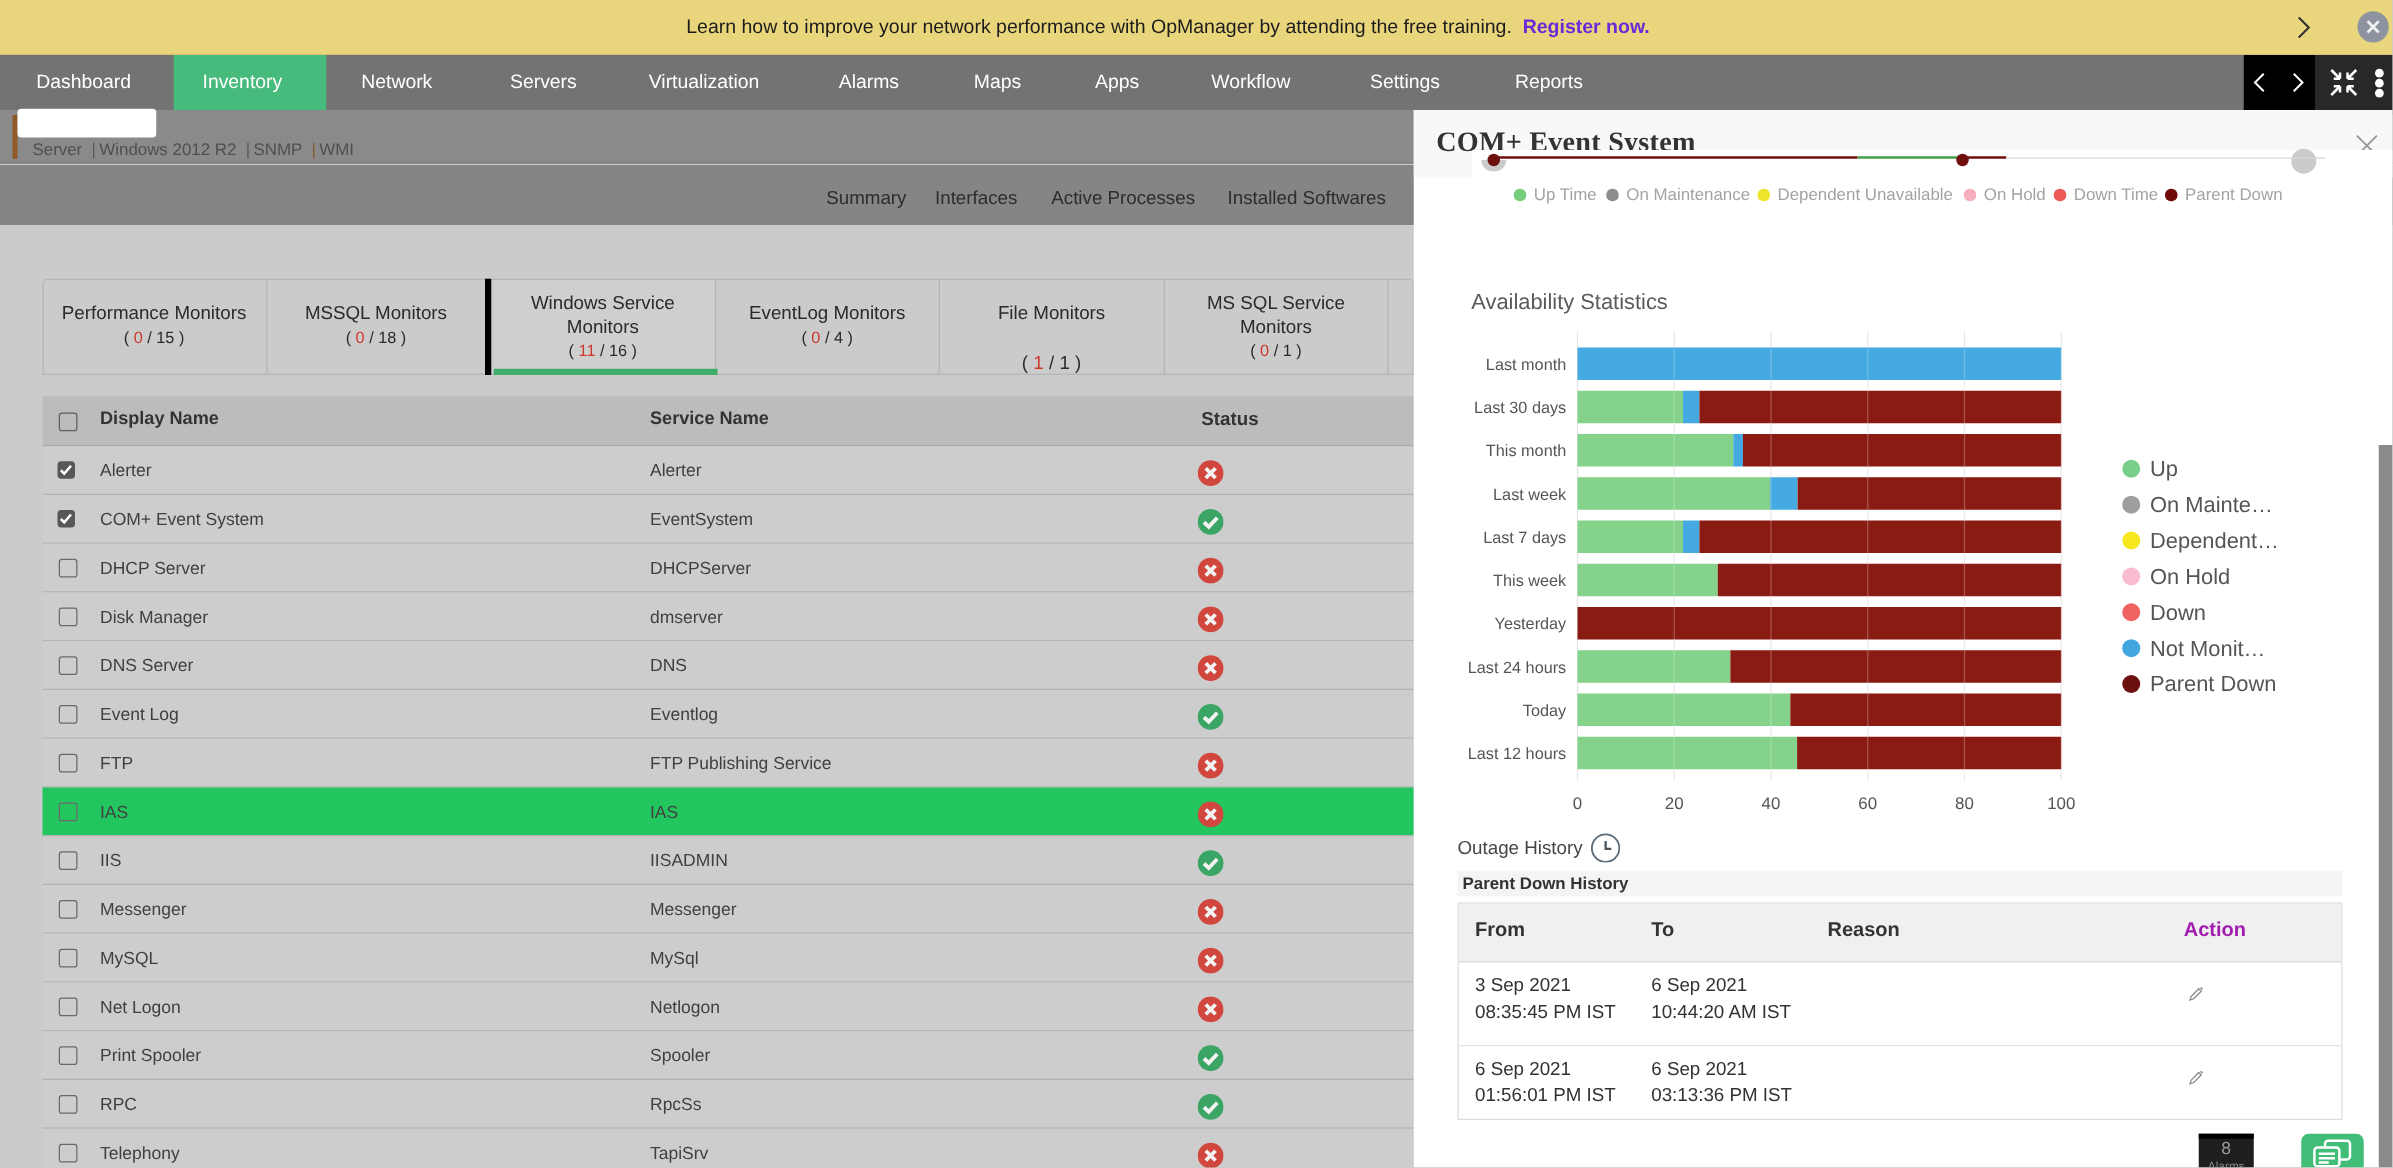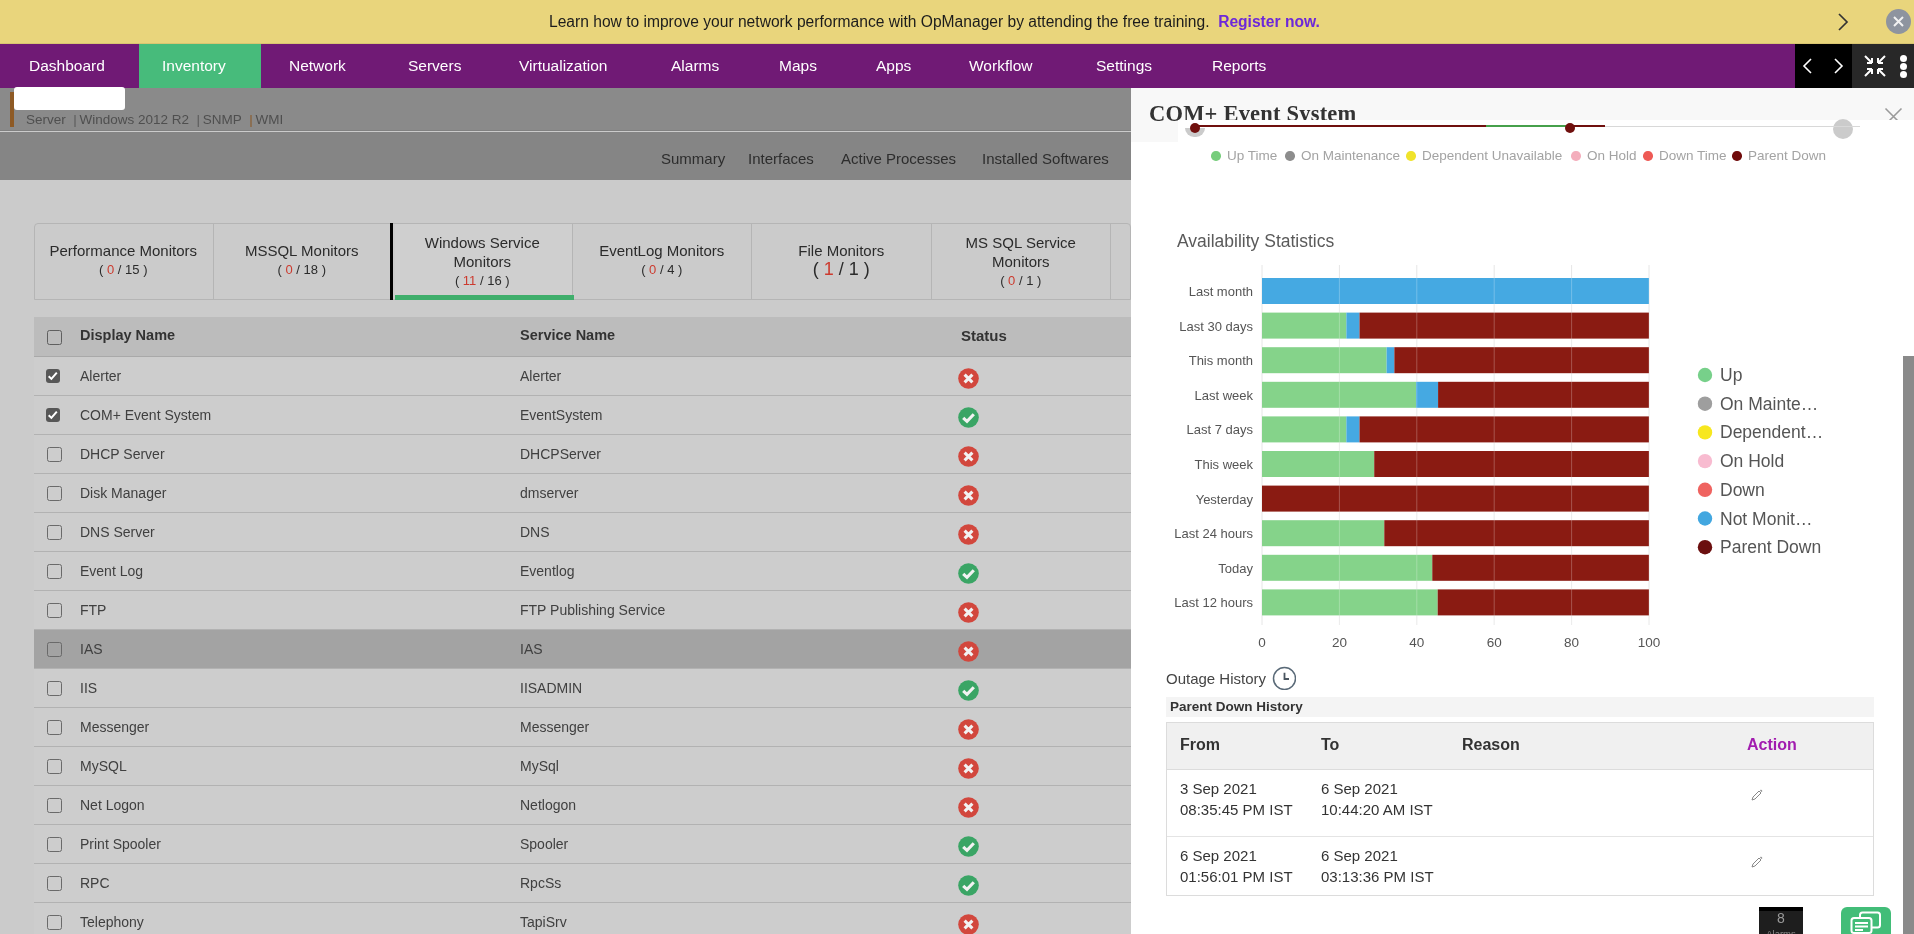--- a/index.html
+++ b/index.html
@@ -16,21 +16,21 @@
   </div>
   <svg class="abs" style="left:1834px;top:12px;" width="18" height="20" viewBox="0 0 18 20">
       <path d="M5 2 L13 10 L5 18" stroke="#333" stroke-width="1.7" fill="none"></path>
     </svg>
   <div class="abs" style="left:1886px;top:9px;width:25px;height:25px;border-radius:50%;background:#8e949f;"></div>
   <svg class="abs" style="left:1886px;top:9px;" width="25" height="25" viewBox="0 0 25 25">
       <path d="M8 8 L17 17 M17 8 L8 17" stroke="#f2f2f2" stroke-width="2" fill="none"></path>
     </svg>
 </div>
 
-<div class="abs" style="left:0;top:44px;width:1914px;height:48px;background:#701a75;">
+<div class="abs" style="left:0;top:44px;width:1914px;height:48px;background:#737373;">
   <div class="abs" style="left:139px;top:0;width:122px;height:44px;background:#47bb7b;"></div>
   <div class="abs" style="left:0;top:0;width:100%;height:44px;font-size:15.5px;color:#ffffff;line-height:44px;">
     <span class="abs" style="left:29px;">Dashboard</span>
     <span class="abs" style="left:162px;">Inventory</span>
     <span class="abs" style="left:289px;">Network</span>
     <span class="abs" style="left:408px;">Servers</span>
     <span class="abs" style="left:519px;">Virtualization</span>
     <span class="abs" style="left:671px;">Alarms</span>
     <span class="abs" style="left:779px;">Maps</span>
     <span class="abs" style="left:876px;">Apps</span>
@@ -71,36 +71,36 @@
   <span class="abs" style="left:982px;">Installed Softwares</span>
 </div>
 
 <div class="abs" style="left:34px;top:223px;width:1097px;height:77px;background:#cbcbcb;border:1px solid #b5b5b5;border-radius:4px 4px 0 0;"></div>
 <div id="tabs">
     <div class="abs" style="left:395px;top:224px;width:178px;height:75px;background:#cfcfcf;"></div>
     <div class="abs" style="left:34px;top:223px;width:179.5px;height:77px;border-right:1px solid #b5b5b5;font-size:15px;color:#2b2b2b;text-align:center;line-height:19px;">
       <div style="margin-top:18px;">Performance Monitors</div>
       <div style="font-size:13px;">( <span style="color:#cc3a2e;">0</span> / 15 )</div>
     </div>
-    <div class="abs" style="left:213.5px;top:223px;width:179.5px;height:77px;border-right:3px solid #000000;font-size:15px;color:#2b2b2b;text-align:center;line-height:19px;">
+    <div class="abs" style="left:213.5px;top:223px;width:179.5px;height:77px;border-right:5px solid #000000;font-size:15px;color:#2b2b2b;text-align:center;line-height:19px;">
       <div style="margin-top:18px;">MSSQL Monitors</div>
       <div style="font-size:13px;">( <span style="color:#cc3a2e;">0</span> / 18 )</div>
     </div>
     <div class="abs" style="left:393px;top:223px;width:179.5px;height:77px;border-right:1px solid #b5b5b5;font-size:15px;color:#2b2b2b;text-align:center;line-height:19px;">
       <div style="margin-top:10px;">Windows Service</div>
       <div>Monitors</div>
       <div style="font-size:13px;">( <span style="color:#cc3a2e;">11</span> / 16 )</div>
     </div>
     <div class="abs" style="left:572.5px;top:223px;width:179.5px;height:77px;border-right:1px solid #b5b5b5;font-size:15px;color:#2b2b2b;text-align:center;line-height:19px;">
       <div style="margin-top:18px;">EventLog Monitors</div>
       <div style="font-size:13px;">( <span style="color:#cc3a2e;">0</span> / 4 )</div>
     </div>
     <div class="abs" style="left:752px;top:223px;width:179.5px;height:77px;border-right:1px solid #b5b5b5;font-size:15px;color:#2b2b2b;text-align:center;line-height:19px;">
       <div style="margin-top:18px;">File Monitors</div>
-      <div style="font-size:18px;">( <span style="color:#cc3a2e;">1</span> / 1 )</div>
+      <div style="font-size:15px;margin-top:21px;">( <span style="color:#cc3a2e;">1</span> / 1 )</div>
     </div>
     <div class="abs" style="left:931.5px;top:223px;width:179.5px;height:77px;border-right:1px solid #b5b5b5;font-size:15px;color:#2b2b2b;text-align:center;line-height:19px;">
       <div style="margin-top:10px;">MS SQL Service</div>
       <div>Monitors</div>
       <div style="font-size:13px;">( <span style="color:#cc3a2e;">0</span> / 1 )</div>
     </div>
     <div class="abs" style="left:395px;top:295px;width:179px;height:5px;background:#3fae6b;"></div>
   </div>
 
 <div class="abs" style="left:34px;top:317px;width:1097px;height:40px;background:#bcbcbc;border-bottom:1px solid #a9a9a9;">
@@ -170,21 +170,21 @@
     </div>
     <div class="abs" style="left:34px;top:591px;width:1097px;height:39px;background:#cdcdcd;border-bottom:1px solid #b2b2b2;font-size:14px;color:#404040;">
       <div class="abs" style="left:13px;top:12px;width:14.5px;height:14.5px;border:1.5px solid #6a6a6a;border-radius:2.5px;"></div>
       <span class="abs" style="left:46px;top:11px;">FTP</span>
       <span class="abs" style="left:486px;top:11px;">FTP Publishing Service</span>
       <svg class="abs" style="left:924px;top:11px;" width="21" height="21" viewBox="0 0 21 21">
         <circle cx="10.5" cy="10.5" r="10.3" fill="#d2473d"></circle>
         <path d="M6.6 6.6 L14.4 14.4 M14.4 6.6 L6.6 14.4" stroke="#f2f2f2" stroke-width="3.1" fill="none"></path>
       </svg>
     </div>
-    <div class="abs" style="left:34px;top:630px;width:1097px;height:39px;background:#a3a3a3;border-bottom:1px solid #b2b2b2;font-size:14px;color:#404040;">
+    <div class="abs" style="left:34px;top:630px;width:1097px;height:39px;background:#22c55e;border-bottom:1px solid #b2b2b2;font-size:14px;color:#404040;">
       <div class="abs" style="left:13px;top:12px;width:14.5px;height:14.5px;border:1.5px solid #6a6a6a;border-radius:2.5px;"></div>
       <span class="abs" style="left:46px;top:11px;">IAS</span>
       <span class="abs" style="left:486px;top:11px;">IAS</span>
       <svg class="abs" style="left:924px;top:11px;" width="21" height="21" viewBox="0 0 21 21">
         <circle cx="10.5" cy="10.5" r="10.3" fill="#d2473d"></circle>
         <path d="M6.6 6.6 L14.4 14.4 M14.4 6.6 L6.6 14.4" stroke="#f2f2f2" stroke-width="3.1" fill="none"></path>
       </svg>
     </div>
     <div class="abs" style="left:34px;top:669px;width:1097px;height:39px;background:#cdcdcd;border-bottom:1px solid #b2b2b2;font-size:14px;color:#404040;">
       <div class="abs" style="left:13px;top:12px;width:14.5px;height:14.5px;border:1.5px solid #6a6a6a;border-radius:2.5px;"></div>

